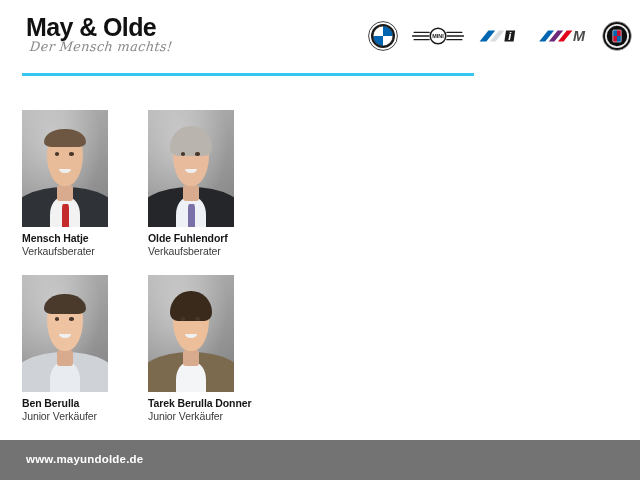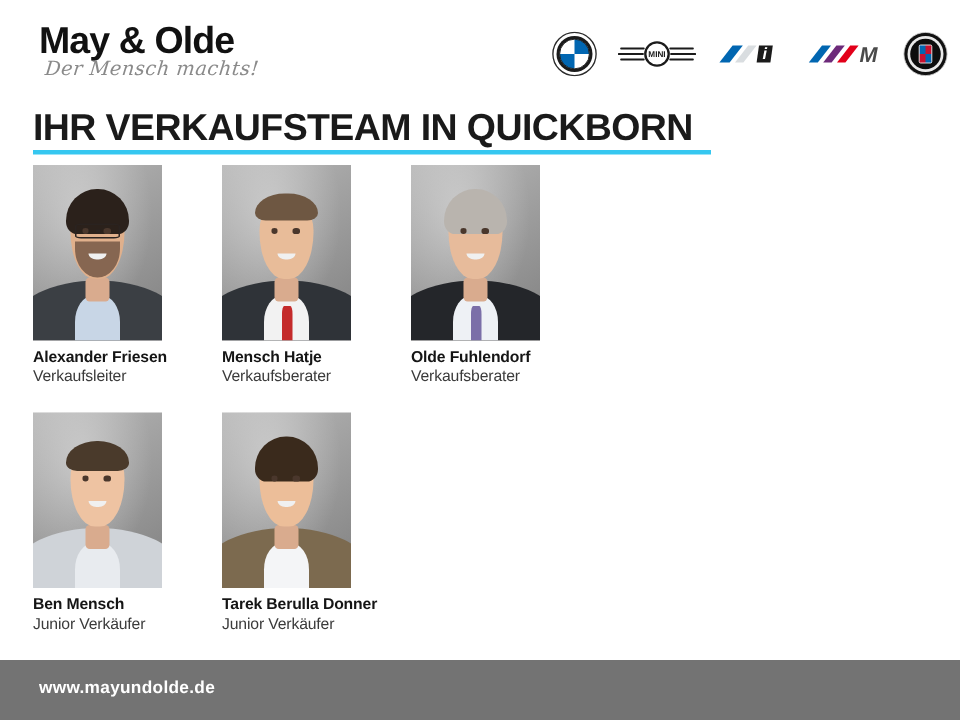--- a/index.html
+++ b/index.html
@@ -282,45 +282,27 @@
           <rect x="50" y="50" width="14" height="20" fill="#0166b1"></rect>
           <rect x="36" y="30" width="28" height="40" rx="3" fill="none" stroke="#f0f0f0" stroke-width="2"></rect>
         </g>
       </svg>
     </div>
 
   </div>
 </div>
 
 <div class="page-title-wrap">
-  <div class="page-title">IHR VERKAUFSTEAM IN QUICKBORN</div>
   <div class="title-rule"></div>
 </div>
 
 <div class="team">
 
   <div class="team-row">
 
-    <div class="member">
-      <div class="photo">
-        <div class="bg-light"></div>
-        <div class="shoulders" style="background:#3b3f44"></div>
-        <div class="shirt" style="background:#c8d6e6"></div>
-        <div class="neck"></div>
-        <div class="head" style="background:#e0b08c"></div>
-        <div class="hair" style="background:#2b211b"></div>
-        <div class="beard"></div>
-        <div class="glasses"></div>
-        <div class="eye l"></div>
-          <div class="eye r"></div>
-        <div class="mouth"></div>
-      </div>
-      <div class="member-name">Alexander Friesen</div>
-      <div class="member-role">Verkaufsleiter</div>
-    </div>
 
     <div class="member">
       <div class="photo">
         <div class="bg-light"></div>
         <div class="shoulders" style="background:#2f3338"></div>
         <div class="shirt" style="background:#f2f2f2"></div>
         <div class="tie" style="background:#c42b2b"></div>
         <div class="neck"></div>
         <div class="head" style="background:#e8bc99"></div>
         <div class="hair" style="background:#6e5742; height:16%; top:16%"></div>
@@ -358,21 +340,21 @@
         <div class="bg-light"></div>
         <div class="shoulders" style="background:#cfd3d8"></div>
         <div class="shirt" style="background:#e8ebef"></div>
         <div class="neck"></div>
         <div class="head" style="background:#eec3a2"></div>
         <div class="hair" style="background:#4a3a2b; height:17%; top:16%"></div>
         <div class="eye l"></div>
           <div class="eye r"></div>
         <div class="mouth"></div>
       </div>
-      <div class="member-name">Ben Mensch</div>
+      <div class="member-name">Ben Berulla</div>
       <div class="member-role">Junior Verkäufer</div>
     </div>
 
     <div class="member">
       <div class="photo">
         <div class="bg-light"></div>
         <div class="shoulders" style="background:#7c6a4f"></div>
         <div class="shirt" style="background:#f4f5f7"></div>
         <div class="neck"></div>
         <div class="head" style="background:#ecbe99"></div>

